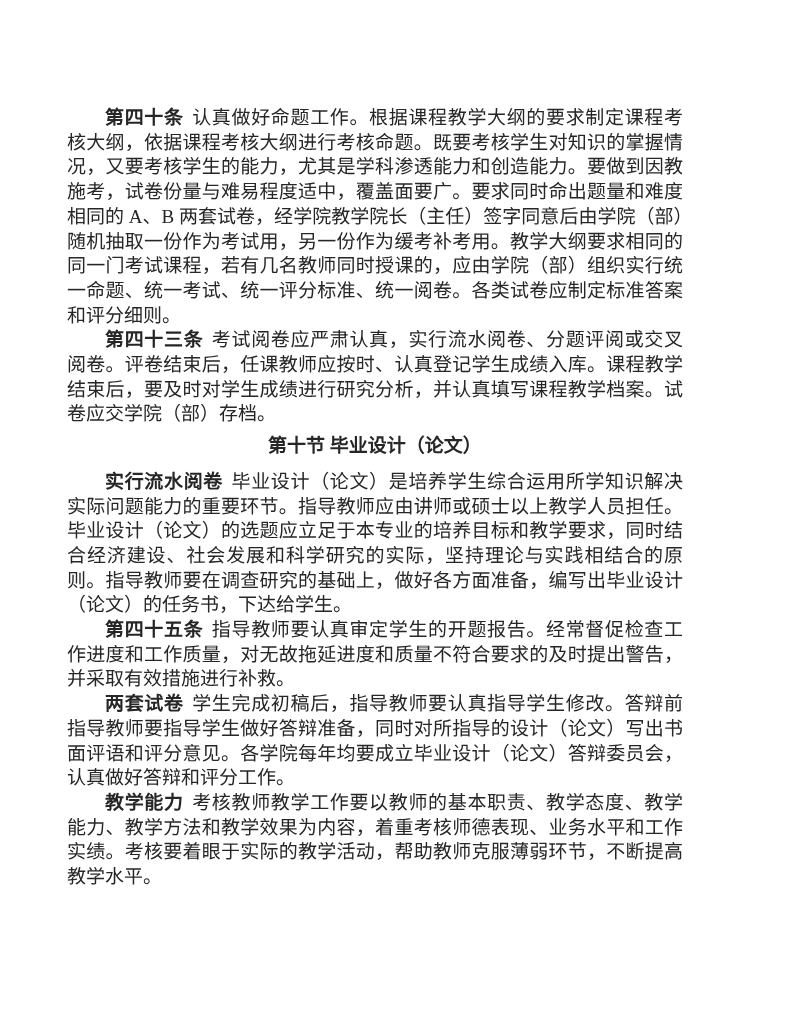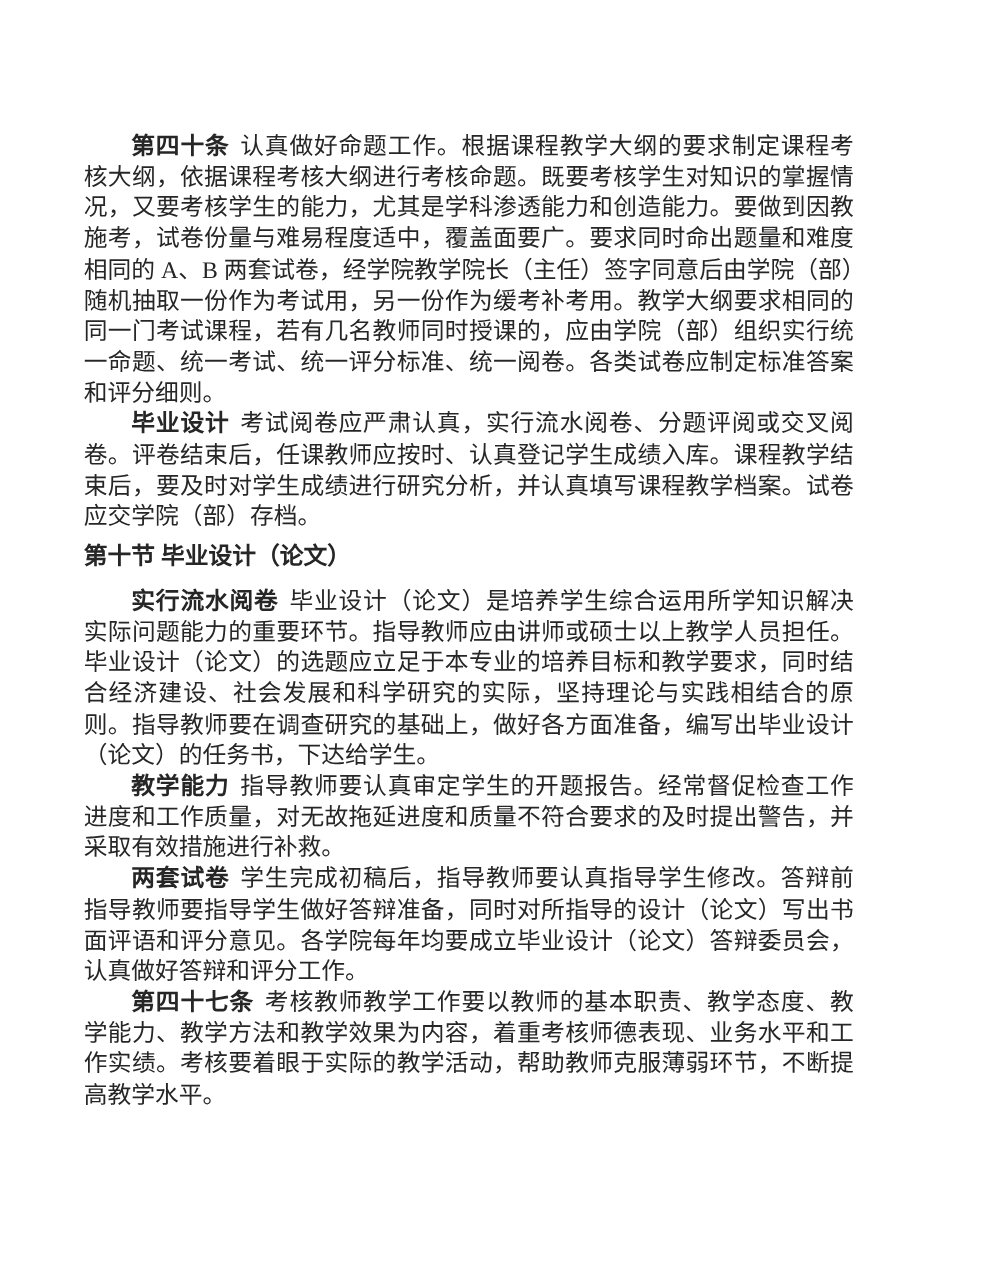--- a/index.html
+++ b/index.html
@@ -38,39 +38,39 @@
   .article-label {
     font-weight: bold;
     margin-right: 0.45em;
     white-space: nowrap;
   }
   .heading {
     margin: 7px 0 11px 0;
     font-size: 19px;
     line-height: 24.7px;
     font-weight: bold;
-    text-align: left;
+    text-align: center;
     text-indent: 0;
   }
 </style>
 </head>
 <body>
 
 <div class="page">
 
   <p class="para"><span class="article-label">第四十条</span><span>认真做好命题工作。根据课程教学大纲的要求制定课程考核大纲，依据课程考核大纲进行考核命题。既要考核学生对知识的掌握情况，又要考核学生的能力，尤其是学科渗透能力和创造能力。要做到因教施考，试卷份量与难易程度适中，覆盖面要广。要求同时命出题量和难度相同的 A、B 两套试卷，经学院教学院长（主任）签字同意后由学院（部）随机抽取一份作为考试用，另一份作为缓考补考用。教学大纲要求相同的同一门考试课程，若有几名教师同时授课的，应由学院（部）组织实行统一命题、统一考试、统一评分标准、统一阅卷。各类试卷应制定标准答案和评分细则。</span></p>
 
 
 
-  <p class="para"><span class="article-label">毕业设计</span><span>考试阅卷应严肃认真，实行流水阅卷、分题评阅或交叉阅卷。评卷结束后，任课教师应按时、认真登记学生成绩入库。课程教学结束后，要及时对学生成绩进行研究分析，并认真填写课程教学档案。试卷应交学院（部）存档。</span></p>
+  <p class="para"><span class="article-label">第四十三条</span><span>考试阅卷应严肃认真，实行流水阅卷、分题评阅或交叉阅卷。评卷结束后，任课教师应按时、认真登记学生成绩入库。课程教学结束后，要及时对学生成绩进行研究分析，并认真填写课程教学档案。试卷应交学院（部）存档。</span></p>
 
   <h2 class="heading">第十节 毕业设计（论文）</h2>
 
   <p class="para"><span class="article-label">实行流水阅卷</span><span>毕业设计（论文）是培养学生综合运用所学知识解决实际问题能力的重要环节。指导教师应由讲师或硕士以上教学人员担任。毕业设计（论文）的选题应立足于本专业的培养目标和教学要求，同时结合经济建设、社会发展和科学研究的实际，坚持理论与实践相结合的原则。指导教师要在调查研究的基础上，做好各方面准备，编写出毕业设计（论文）的任务书，下达给学生。</span></p>
 
-  <p class="para"><span class="article-label">教学能力</span><span>指导教师要认真审定学生的开题报告。经常督促检查工作进度和工作质量，对无故拖延进度和质量不符合要求的及时提出警告，并采取有效措施进行补救。</span></p>
+  <p class="para"><span class="article-label">第四十五条</span><span>指导教师要认真审定学生的开题报告。经常督促检查工作进度和工作质量，对无故拖延进度和质量不符合要求的及时提出警告，并采取有效措施进行补救。</span></p>
 
   <p class="para"><span class="article-label">两套试卷</span><span>学生完成初稿后，指导教师要认真指导学生修改。答辩前指导教师要指导学生做好答辩准备，同时对所指导的设计（论文）写出书面评语和评分意见。各学院每年均要成立毕业设计（论文）答辩委员会，认真做好答辩和评分工作。</span></p>
 
 
-  <p class="para"><span class="article-label">第四十七条</span><span>考核教师教学工作要以教师的基本职责、教学态度、教学能力、教学方法和教学效果为内容，着重考核师德表现、业务水平和工作实绩。考核要着眼于实际的教学活动，帮助教师克服薄弱环节，不断提高教学水平。</span></p>
+  <p class="para"><span class="article-label">教学能力</span><span>考核教师教学工作要以教师的基本职责、教学态度、教学能力、教学方法和教学效果为内容，着重考核师德表现、业务水平和工作实绩。考核要着眼于实际的教学活动，帮助教师克服薄弱环节，不断提高教学水平。</span></p>
 
 </div>
 
 </body></html>

